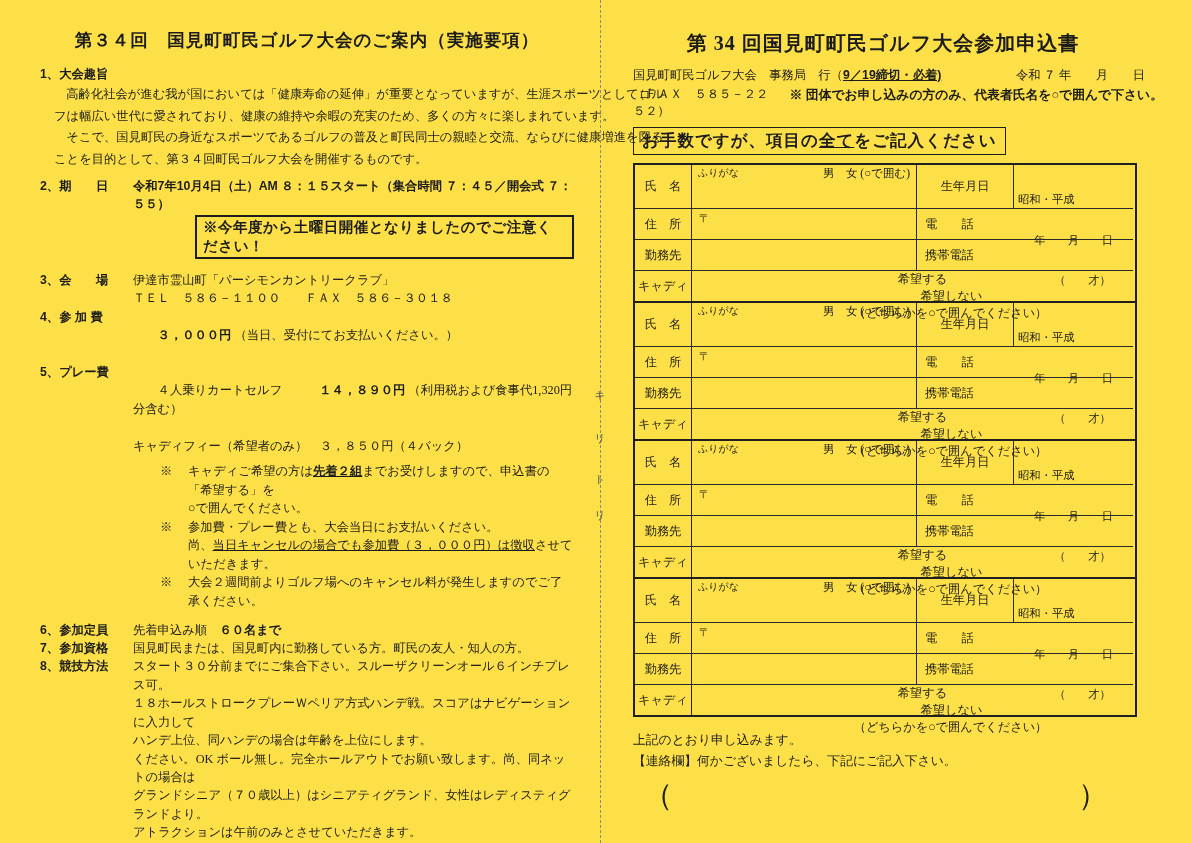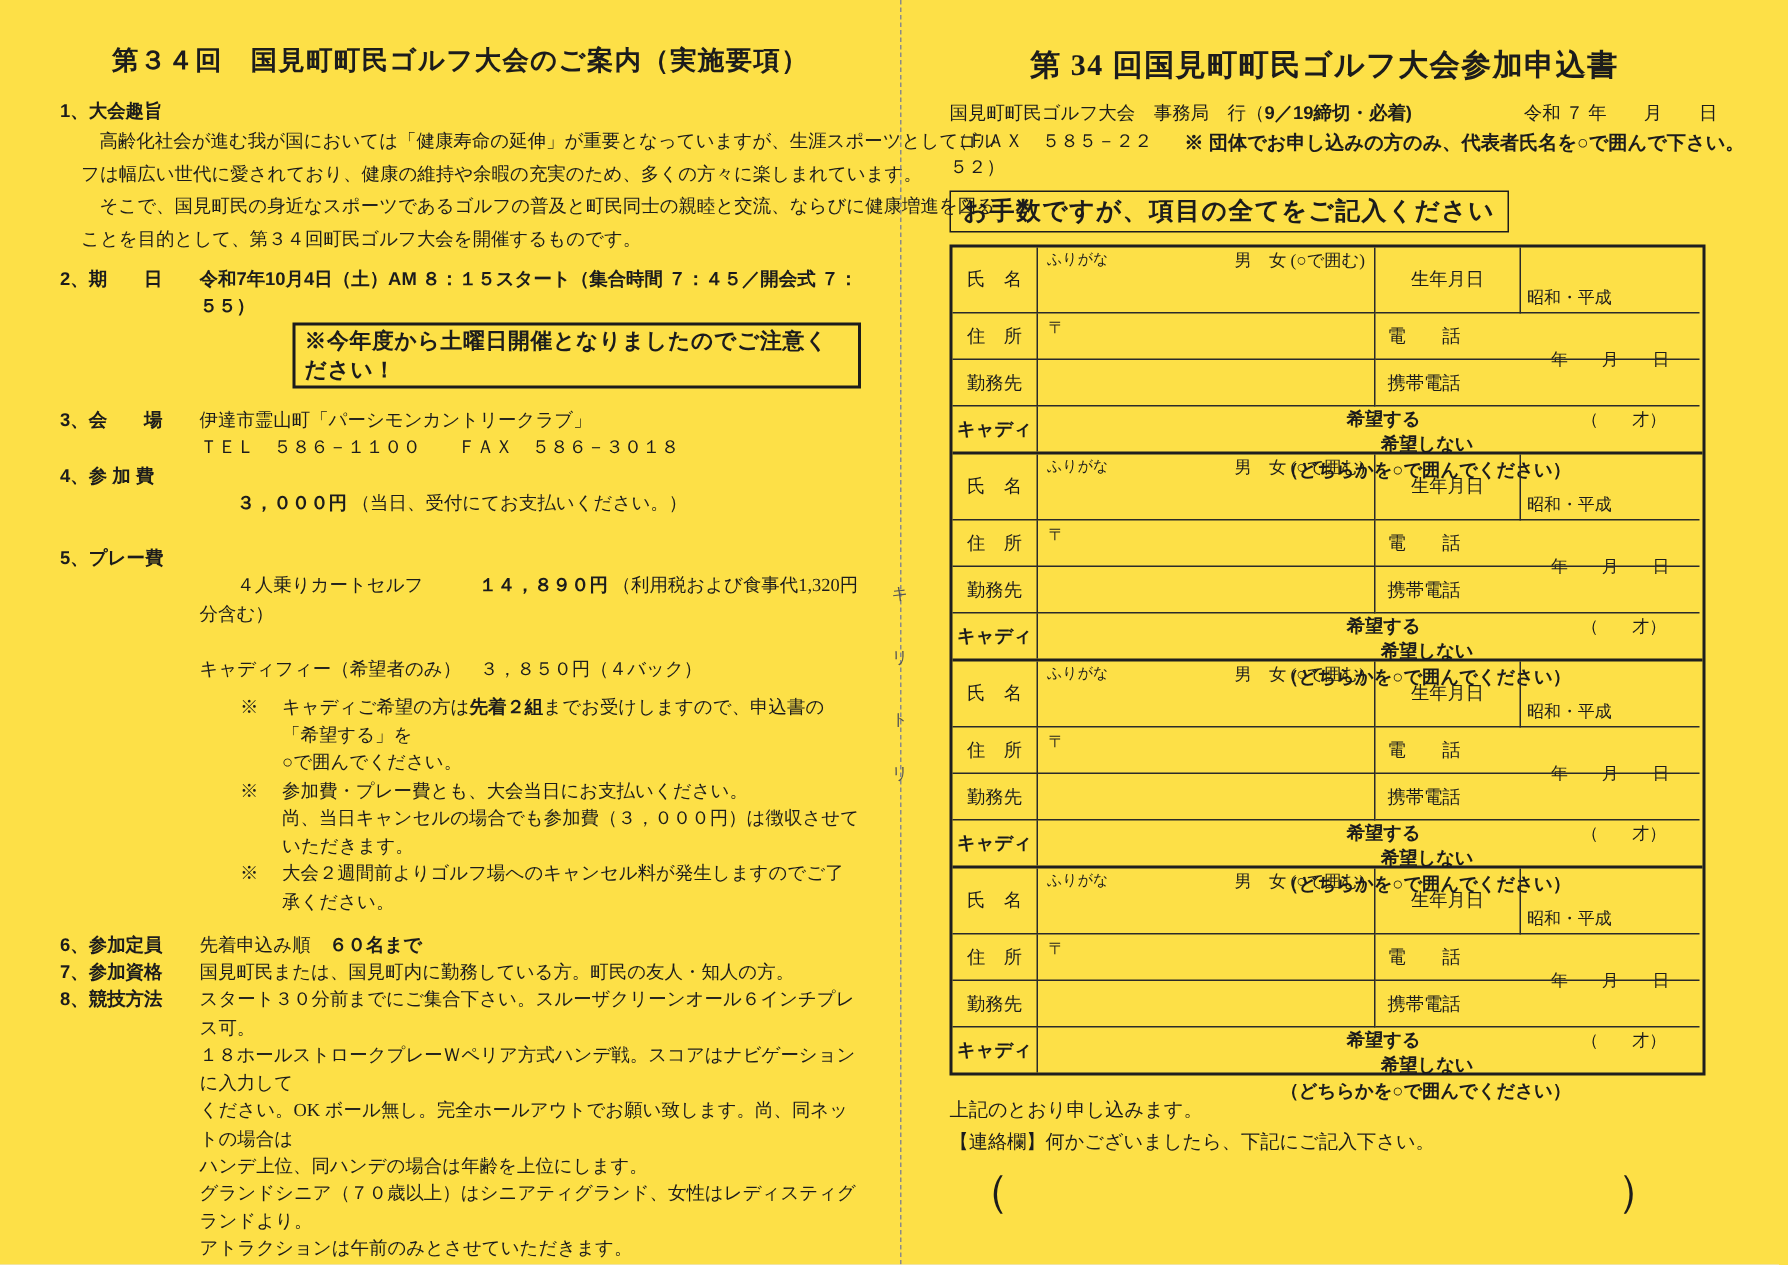--- a/index.html
+++ b/index.html
@@ -2,21 +2,21 @@
 <html lang="ja"><head>
 <meta charset="utf-8">
 <style>
   html,body{margin:0;padding:0;background:#e8e8e8;}
   .sheet{
     position:relative;width:1192px;height:843px;background:#fde047;
     font-family:"Liberation Serif",serif;color:#1c1c1c;overflow:hidden;
   }
   .go{font-family:"Liberation Sans",sans-serif;}
   .b{font-weight:bold;}
-  .u{}
+  .u{text-decoration:underline;}
   .pre{white-space:pre;}
 
   
   .page-left{position:absolute;left:40px;top:28px;width:534px;}
   .lp-title{text-align:center;font-size:17.5px;font-weight:bold;letter-spacing:1px;margin-bottom:13px;}
   .row{display:flex;align-items:flex-start;line-height:18.4px;font-size:12.3px;}
   .lbl{width:93px;flex-shrink:0;font-weight:bold;font-size:12.3px;font-family:"Liberation Sans",sans-serif;white-space:pre;}
   .content{flex:1;white-space:pre-wrap;}
   .para{font-size:12.3px;line-height:21.4px;margin:1px 0 7px 14px;width:512px;}
   .para div{white-space:pre;}
@@ -40,21 +40,21 @@
   .rp-fax{display:flex;font-size:12.3px;line-height:17px;margin-top:2px;width:530px;}
   .rp-groupnote{font-size:12.8px;font-weight:bold;font-family:"Liberation Sans",sans-serif;margin-left:12px;white-space:pre;}
   .rp-instruction{
     display:inline-block;border:1.5px solid #1c1c1c;padding:2px 8px;
     font-size:16.5px;font-weight:bold;letter-spacing:1px;margin:7px 0 8px 0;
   }
   .form-table{width:500px;border:2px solid #1f1f1f;}
   .fb{display:grid;grid-template-columns:57px 225px 97px 119px;grid-template-rows:44px 31px 31px 30px;border-bottom:2px solid #1f1f1f;}
   .fb:last-child{border-bottom:none;}
   .cell{border-right:1px solid #2a2a2a;border-bottom:1px solid #2a2a2a;font-size:12.2px;position:relative;}
-  .noR{border-right:none;} .noB{border-bottom:none;font-weight:bold;}
+  .noR{border-right:none;} .noB{border-bottom:none;}
   .lc{display:flex;align-items:center;justify-content:center;white-space:pre;}
   .name-main{display:flex;justify-content:space-between;padding:1px 6px 0 6px;text-align:right;}
   .furi{font-size:10px;}
   .gender{font-size:11.5px;white-space:pre;}
   .dob{display:flex;align-items:center;justify-content:center;white-space:pre;}
   .era{font-size:11.3px;line-height:13.5px;padding:1px 4px;white-space:pre;}
   .era .l2{text-align:center;} .era .l3{text-align:center;padding-left:18px;}
   .postal{font-size:11px;padding:2px 0 0 7px;}
   .fieldlbl{display:flex;align-items:center;padding-left:8px;white-space:pre;}
   .span2{grid-column:span 2;} .span3{grid-column:span 3;flex-direction:column;}
@@ -153,25 +153,25 @@
     <div class="row">
       <span class="lbl">8、競技方法</span>
       <span class="content">スタート３０分前までにご集合下さい。スルーザクリーンオール６インチプレス可。</span>
     </div>
     <div class="row">
         <span class="lbl"></span>
         <span class="content">１８ホールストロークプレーＷペリア方式ハンデ戦。スコアはナビゲーションに入力して</span>
       </div>
     <div class="row">
         <span class="lbl"></span>
+        <span class="content">ハンデ上位、同ハンデの場合は年齢を上位にします。</span>
+      </div>
+    <div class="row">
+        <span class="lbl"></span>
         <span class="content">ください。OK ボール無し。完全ホールアウトでお願い致します。尚、同ネットの場合は</span>
-      </div>
-    <div class="row">
-        <span class="lbl"></span>
-        <span class="content">ハンデ上位、同ハンデの場合は年齢を上位にします。</span>
       </div>
     <div class="row">
         <span class="lbl"></span>
         <span class="content">グランドシニア（７０歳以上）はシニアティグランド、女性はレディスティグランドより。</span>
       </div>
     <div class="row">
         <span class="lbl"></span>
         <span class="content">アトラクションは午前のみとさせていただきます。</span>
       </div>
 

